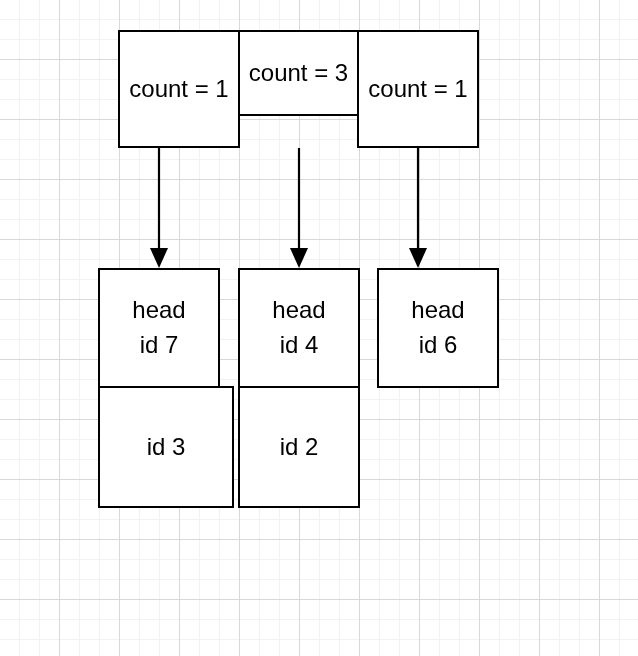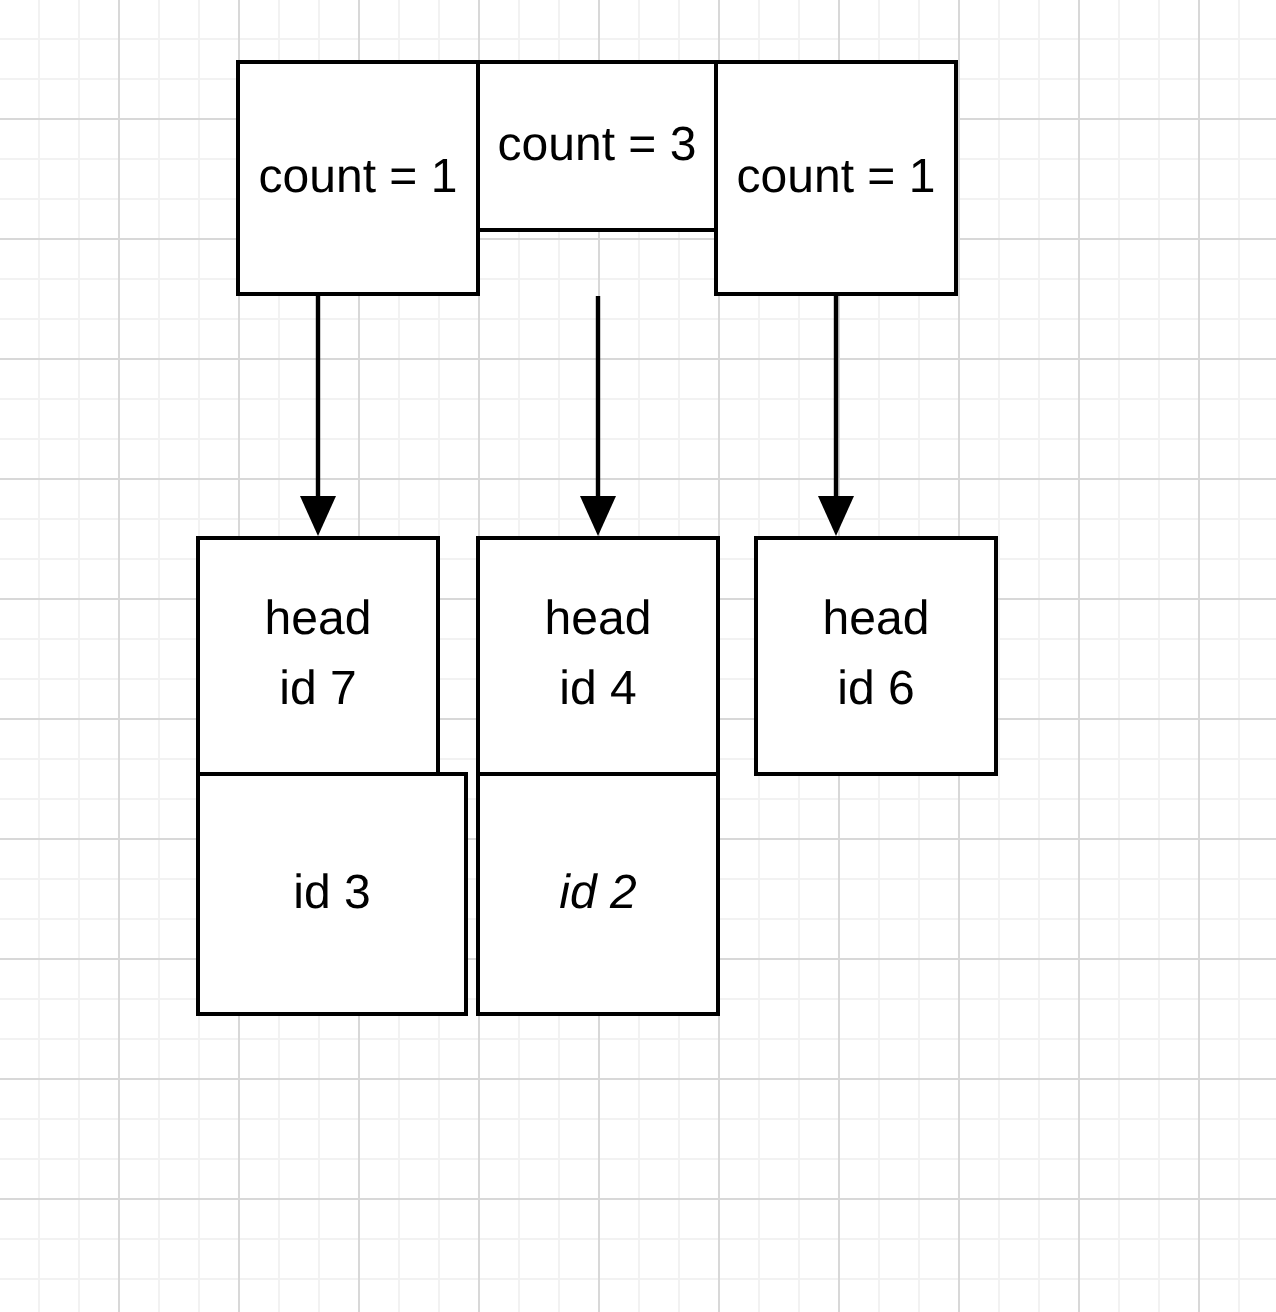--- a/index.html
+++ b/index.html
@@ -118,21 +118,21 @@
 id 7</span>
   </div>
   <div class="node-box chain-cell" style="left:98px; top:386px; width:136px; height:122px;">
     <span>id 3</span>
   </div>
 
   <div class="node-box chain-cell" style="left:238px; top:268px; width:122px; height:120px;">
     <span>head
 id 4</span>
   </div>
-  <div class="node-box chain-cell" style="left:238px; top:386px; width:122px; height:122px;font-style:italic;">
+  <div class="node-box chain-cell" style="left:238px; top:386px; width:122px; height:122px;">
     <span>id 2</span>
   </div>
 
   <div class="node-box chain-cell" style="left:377px; top:268px; width:122px; height:120px;">
     <span>head
 id 6</span>
   </div>
 
 </div>
 

